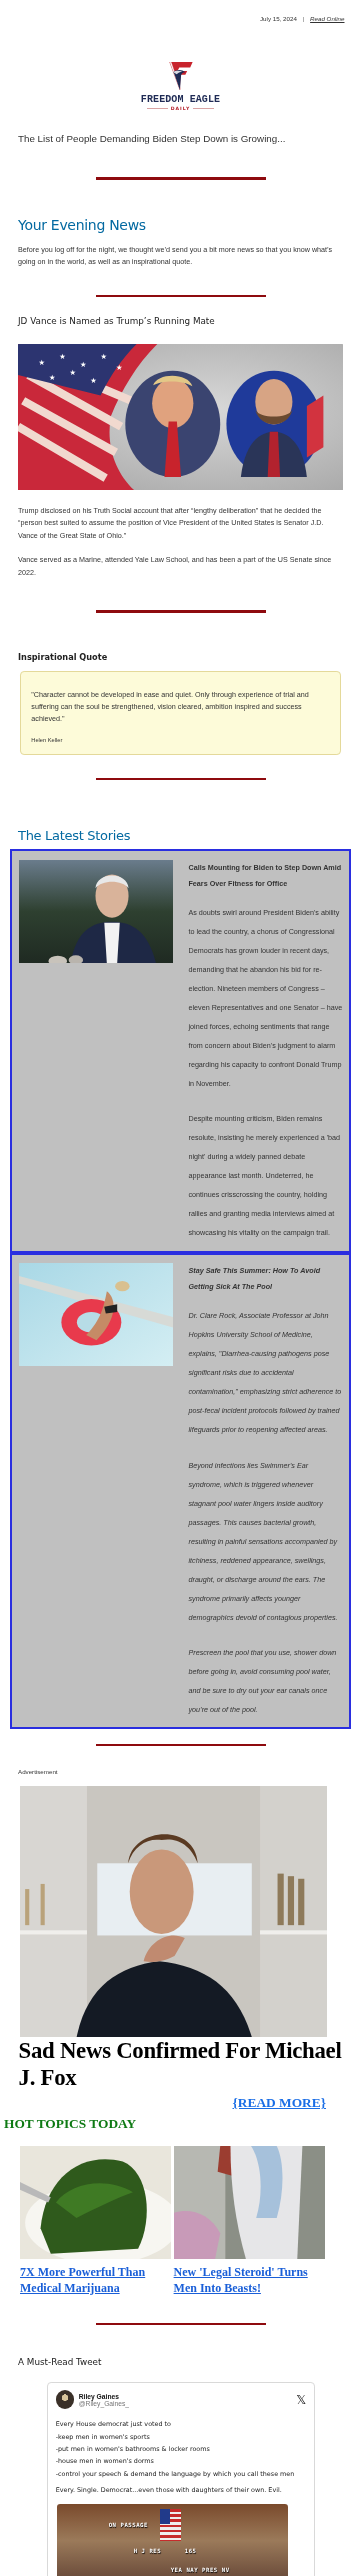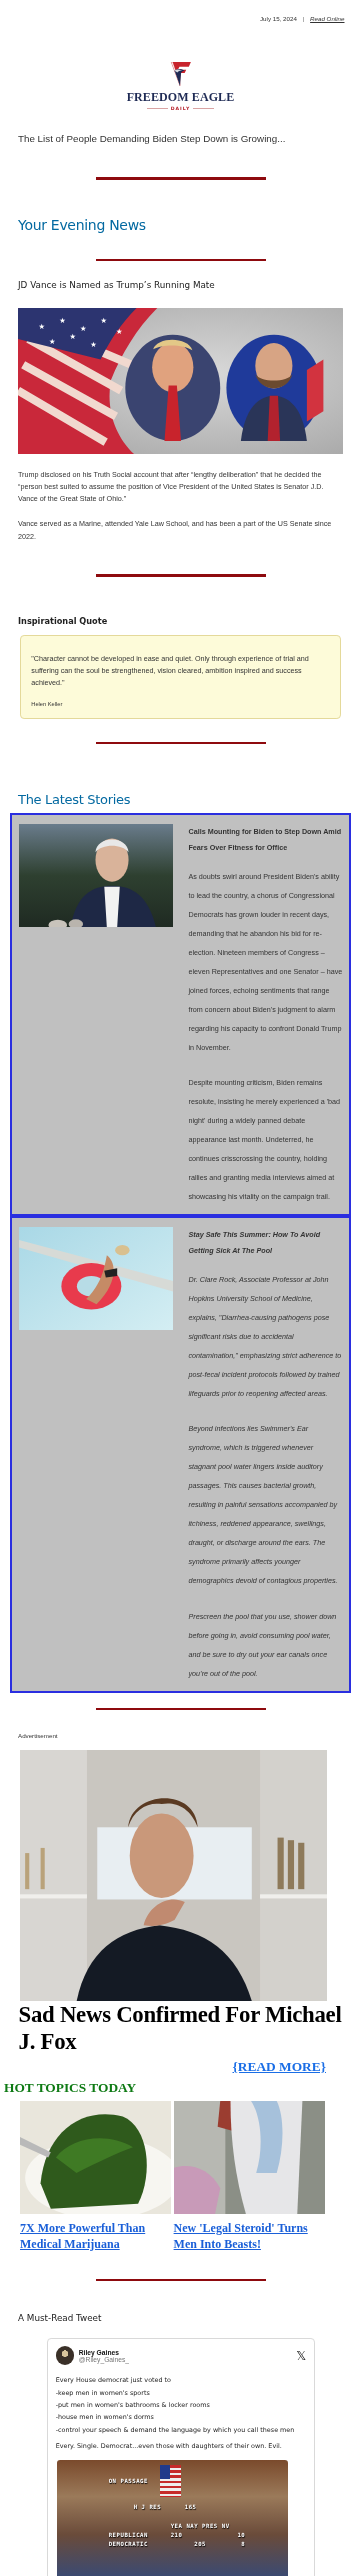--- a/index.html
+++ b/index.html
@@ -6,21 +6,21 @@
   html, body { background: #ffffff; }
   body { width: 361px; font-family: "Liberation Sans", sans-serif; color: #2a2a2a; }
   .wrap { width: 361px; position: relative; }
 
   .topbar { height: 36px; padding: 15px 16.5px 0 0; text-align: right; font-size: 6.2px; color: #333; }
   .topbar .sep { margin: 0 4.1px; color: #666; }
   .topbar a { color: #333; font-style: italic; text-decoration: underline; }
 
   .logo { height: 75px; display: flex; flex-direction: column; align-items: center; justify-content: flex-start; padding-top: 26px; }
   .logo svg { display: block; }
-  .logo .brand { font-family: Liberation Serif, serif; font-weight: bold; font-size: 12px; color: #1f2b55; margin-top: 4.1px; letter-spacing: 0.1px; }
+  .logo .brand { font-family: Liberation Mono, monospace; font-weight: bold; font-size: 10px; color: #1f2b55; margin-top: 4.1px; letter-spacing: 0.1px; }
   .logo .daily-row { display: flex; align-items: center; gap: 3.1px; margin-top: 1px; }
   .logo .daily-row .ln { width: 20.6px; height: 0.5px; background: #d9a3a3; }
   .logo .daily { font-family: "DejaVu Sans", sans-serif; font-weight: bold; font-size: 4.6px; color: #b5202a; letter-spacing: 1px; }
 
   .tagline { padding: 21.6px 18px 0 18px; font-size: 9.8px; color: #333; height: 66px; }
 
   .divider { width: 170px; height: 2.6px; background: #8e0a0e; margin: 0 auto; }
 
   .section { padding: 0 18px; }
   h1.sec-title { font-family: "DejaVu Sans", sans-serif; font-weight: normal; font-size: 14px; color: #0369a1; letter-spacing: -0.3px; }
@@ -43,21 +43,21 @@
   .story .p { font-size: 7.2px; line-height: 19px; color: #333; }
   .story .p + .p { margin-top: 16.5px; }
 
   .ad-label { font-size: 6.2px; color: #333; padding-left: 18px; }
   .ad-img { width: 307px; height: 251px; margin-left: 19.6px; display: block; }
   .ad-title { font-family: "Liberation Serif", serif; font-weight: bold; font-size: 24px; line-height: 27px; color: #000; padding-left: 19.6px; letter-spacing: -0.3px; transform: scaleX(0.95); transform-origin: left; }
   .ad-read { text-align: right; padding-right: 35px; margin-top: 4.1px; }
   .ad-read a { font-family: "Liberation Serif", serif; font-weight: bold; font-size: 13.4px; color: #1a6ee6; text-decoration: underline; }
   .hot { font-family: "Liberation Serif", serif; font-weight: bold; font-size: 13.4px; color: #0e7a14; padding-left: 4px; margin-top: 5.2px; }
   .hot-grid { display: flex; gap: 2.6px; padding-left: 20px; margin-top: 5.2px; }
-  .hot-card { width: 151px; }
+  .hot-card { width: 151px; margin-top: 8px; }
   .hot-card .himg { width: 151px; height: 113px; display: block; }
   .hot-card a { display: block; font-family: "Liberation Serif", serif; font-weight: bold; font-size: 12px; line-height: 16px; color: #1a5fd8; text-decoration: underline; margin-top: 5.2px; }
 
   .tweet { width: 268px; margin: 0 auto; border: 0.5px solid #d9d9d9; border-radius: 4.1px; padding: 7.7px 7.2px 6.2px 8.2px; font-family: "DejaVu Sans", sans-serif; }
   .tweet .head { display: flex; align-items: center; }
   .tweet .avatar { width: 18.5px; height: 18.5px; border-radius: 50%; background: radial-gradient(circle at 50% 40%, #d9c59c 0 22%, #3a3028 23% 100%); margin-right: 4.6px; }
   .tweet .names { flex: 1; }
   .tweet .name { font-family: "Liberation Sans", sans-serif; font-weight: bold; font-size: 6.7px; color: #111; }
   .tweet .handle { font-family: "Liberation Sans", sans-serif; font-size: 6.7px; color: #777; }
   .tweet .x { font-size: 12.4px; color: #111; }
@@ -95,20 +95,21 @@
       <span class="ln"></span>
     </div>
   </div>
 
   <div class="tagline">The List of People Demanding Biden Step Down is Growing...</div>
 
   <div class="divider"></div>
 
   <div class="section" style="padding-top:37px;">
     <h1 class="sec-title">Your Evening News</h1>
+    <p class="body" style="margin-top:11.3px;">Before you log off for the night, we thought we’d send you a bit more news so that you know what’s going on in the world, as well as an inspirational quote.</p>
   </div>
 
   <div style="height:26px"></div>
   <div class="divider"></div>
 
   <div class="section" style="padding-top:18.5px;">
     <h2 class="sec-title">JD Vance is Named as Trump’s Running Mate</h2>
   </div>
   <div style="height:18.5px"></div>
   <svg class="hero-img" viewBox="0 0 630 283" preserveAspectRatio="none" aria-label="American flag with portraits of Donald Trump and JD Vance">

